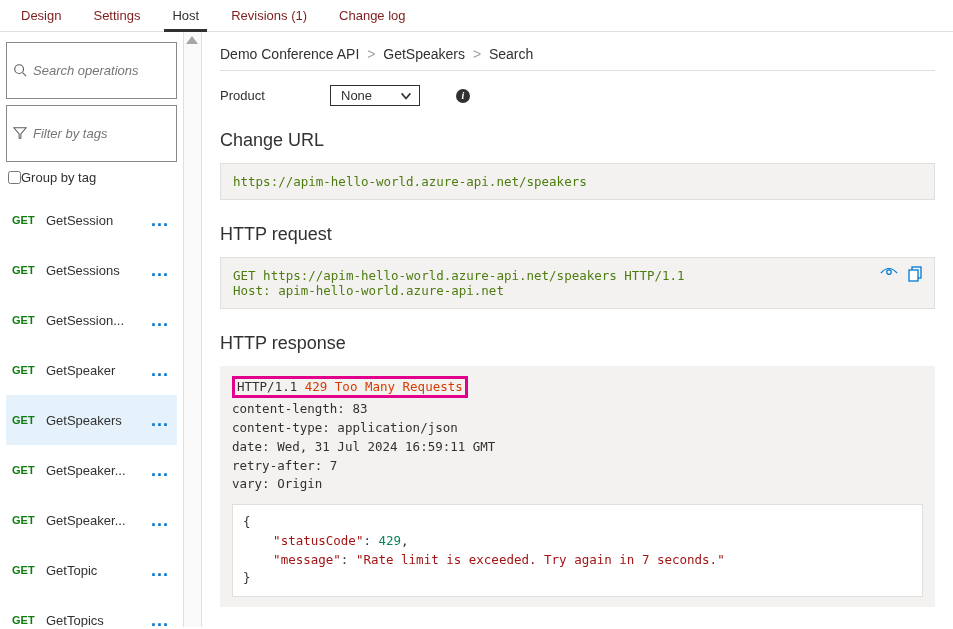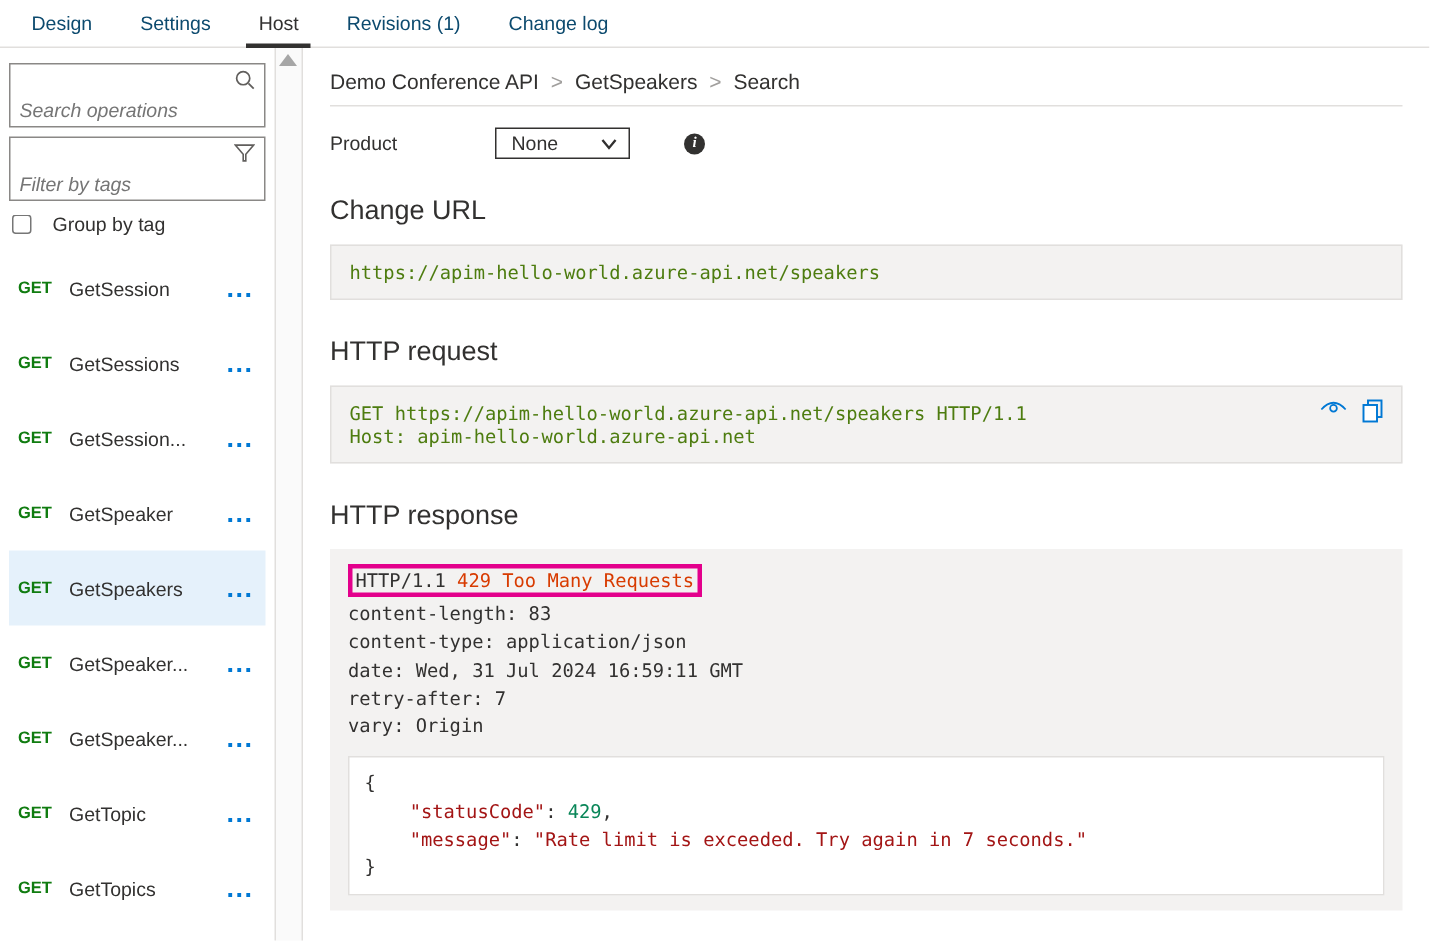--- a/index.html
+++ b/index.html
@@ -1,29 +1,29 @@
 <!DOCTYPE html>
 <html><head>
 <meta charset="utf-8">
 <style>
   * { box-sizing: border-box; margin: 0; padding: 0; }
   body { font-family: "Segoe UI", Arial, sans-serif; font-size: 13px; color: #323130; background: #fff; width: 953px; height: 629px; overflow: hidden; }
   
   .topnav { display: flex; gap: 0; border-bottom: 1px solid #e1dfdd; padding-left: 5px; }
-  .topnav-item { padding: 8px 16px; color: #0c4a6e; cursor: pointer; position: relative; }
+  .topnav-item { padding: 8px 16px; color: #7f1d1d; cursor: pointer; position: relative; }
   .topnav-item.active { color: #323130; }
   .topnav-item.active::after { content: ""; position: absolute; left: 8px; right: 8px; bottom: -1px; height: 3px; background: #323130; }
   
   .body-row { display: flex; height: calc(100% - 34px); }
   
   .sidebar { width: 184px; flex-shrink: 0; padding: 10px 6px 0 6px; border-right: 1px solid #e1dfdd; overflow-y: hidden; position: relative; }
-  .filter-box { display: flex; align-items: flex-end; gap: 6px; border: 1px solid #8a8886; padding: 3px 6px; margin-bottom: 6px; color: #605e5c; font-style: italic; flex-direction: column; }
+  .filter-box { display: flex; align-items: flex-start; gap: 6px; border: 1px solid #8a8886; padding: 20px 6px; margin-bottom: 6px; color: #605e5c; font-style: italic; }
   .filter-box svg { flex-shrink: 0; }
   .filter-box input { border: none; outline: none; width: 100%; font-style: italic; font-size: 13px; background: transparent; }
-  .group-row { display: flex; align-items: center; gap: 14px; padding: 2px 0 10px 2px; font-size: 13px; color: #323130; }
+  .group-row { display: flex; align-items: center; gap: 0; padding: 2px 0 10px 2px; font-size: 13px; color: #323130; }
   .op-list { }
   .op-item { display: flex; align-items: center; padding: 0 0 0 6px; height: 50px; cursor: pointer; position: relative; }
   .op-item.selected { background: #e5f1fb; }
   .op-method { color: #107c10; font-weight: 600; font-size: 11px; width: 34px; }
   .op-name { flex: 1; color: #323130; white-space: nowrap; overflow: hidden; text-overflow: ellipsis; padding-right: 4px; }
   .op-more { color: #0078d4; font-weight: bold; font-size: 18px; letter-spacing: 1px; padding-right: 8px; }
   
   .scrollgutter { width: 18px; flex-shrink: 0; background: #fafafa; border-right: 1px solid #e1dfdd; position: relative; }
   .scroll-up { position: absolute; top: 4px; left: 2px; width: 0; height: 0; border-left: 6px solid transparent; border-right: 6px solid transparent; border-bottom: 8px solid #a6a6a6; }
   

